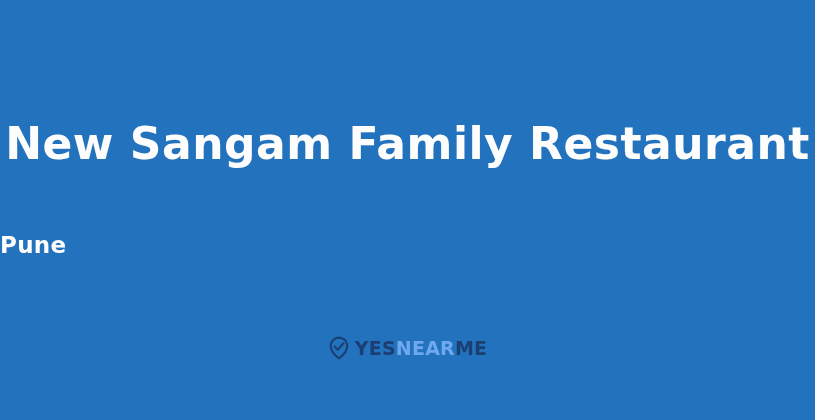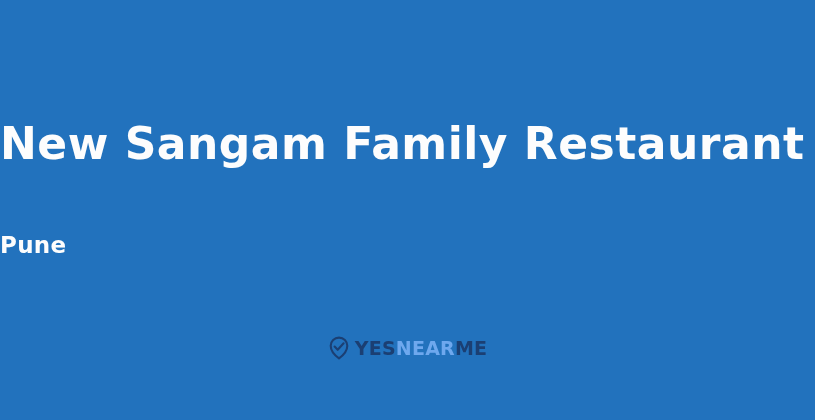--- a/index.html
+++ b/index.html
@@ -25,21 +25,21 @@
     box-sizing: border-box;
   }
 
   .title {
     position: absolute;
     left: 0;
     right: 0;
     top: 108px;
     height: 72px;
     line-height: 72px;
-    text-align: left;
+    text-align: center;
     color: #fdfdfd;
     font-family: "DejaVu Sans", sans-serif;
     font-size: 44px;
     font-weight: 700;
     letter-spacing: 0.5px;
     white-space: nowrap;
     -webkit-font-smoothing: antialiased;
   }
 
   .subtitle {

